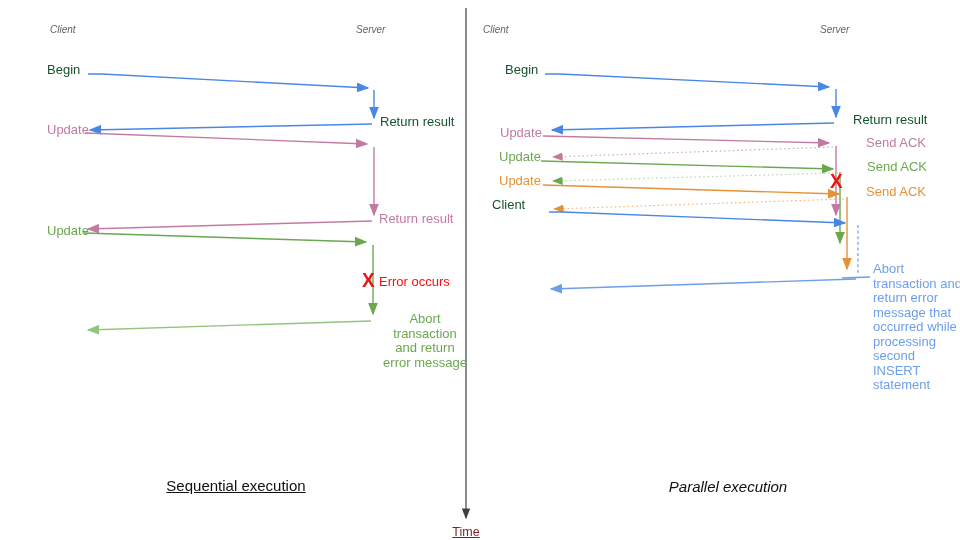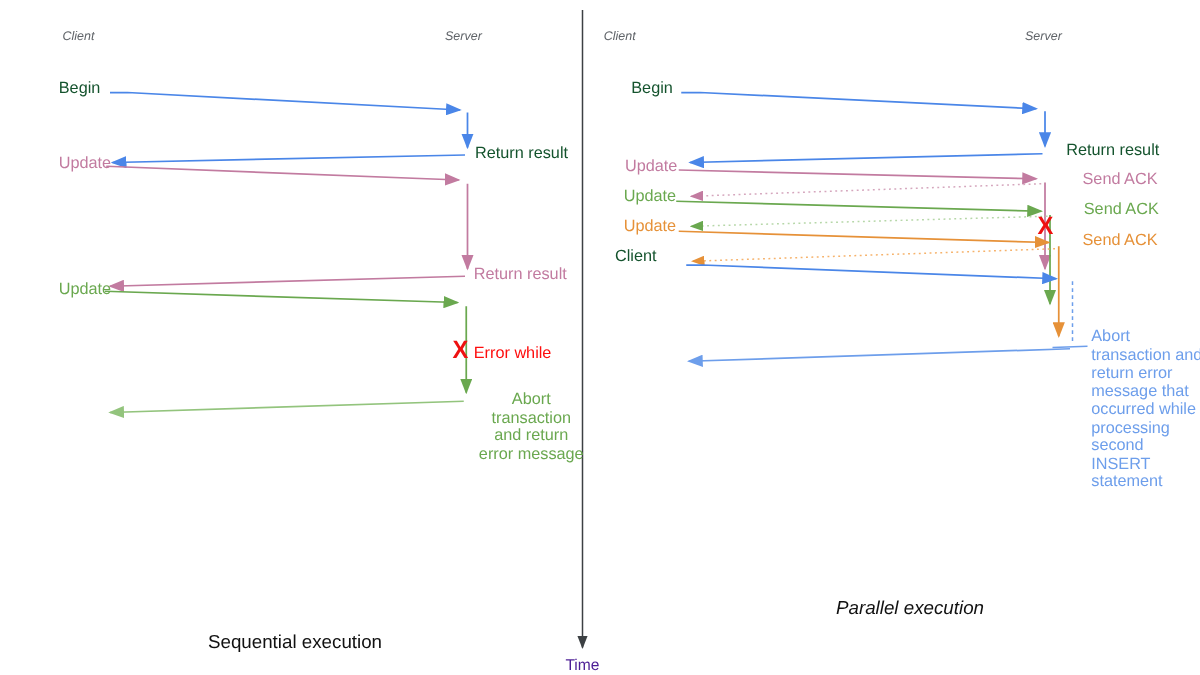--- a/index.html
+++ b/index.html
@@ -7,21 +7,21 @@
     width:960px;height:540px;position:relative;background:#ffffff;overflow:hidden;
     font-family:"Liberation Sans","DejaVu Sans",sans-serif;
   }
   .lbl{position:absolute;font-size:13px;line-height:15px;white-space:nowrap;}
   .hdr{position:absolute;font-size:10px;font-style:italic;color:#5f6368;white-space:nowrap;}
   .wrap{white-space:normal;line-height:14.5px;}
   .title{position:absolute;font-size:15px;color:#111111;text-align:center;}
   .xmark{position:absolute;font-size:19px;font-weight:800;color:#ee1111;transform:scaleY(1.05);}
   .c-blue{color:#14532d}.c-lightblue{color:#6d9eeb}.c-pink{color:#c27ba0}
   .c-green{color:#6aa84f}.c-orange{color:#e69138}.c-red{color:#fe0d0d}
-  .time{position:absolute;font-size:12.5px;color:#4c1d95;text-align:center;}
+  .time{position:absolute;font-size:12.5px;color:#7f1d1d;text-align:center;text-decoration:underline;}
   svg{position:absolute;left:0;top:0;}
 </style>
 </head>
 <body>
 
 <svg width="960" height="540" viewBox="0 0 960 540">
   <defs>
     <marker id="m-blue" viewBox="0 0 9 7" refX="8" refY="3.5" markerWidth="9" markerHeight="7" orient="auto">
         <path d="M0,0 L9,3.5 L0,7 Z" fill="#4a86e8"></path>
       </marker>
@@ -85,25 +85,25 @@
 <span class="hdr" style="left:356px;top:24px;">Server</span>
 
 <span class="lbl c-blue" style="left:47px;top:62px;">Begin</span>
 <span class="lbl c-pink" style="left:47px;top:122px;">Update</span>
 <span class="lbl c-green" style="left:47px;top:223px;">Update</span>
 
 <span class="lbl c-blue" style="left:380px;top:114px;">Return result</span>
 <span class="lbl c-pink" style="left:379px;top:211px;">Return result</span>
 
 <span class="xmark" style="left:362px;top:270px;">X</span>
-<span class="lbl c-red" style="left:379px;top:274px;">Error while</span>
+<span class="lbl c-red" style="left:379px;top:274px;">Error occurs</span>
 
 <div class="lbl wrap c-green" style="left:381px;top:312px;width:88px;text-align:center;">Abort transaction and return error message</div>
 
-<div class="title" style="left:136px;top:505px;width:200px;">Sequential execution</div>
+<div class="title" style="left:136px;top:477px;width:200px;text-decoration:underline;">Sequential execution</div>
 
 <span class="hdr" style="left:483px;top:24px;">Client</span>
 <span class="hdr" style="left:820px;top:24px;">Server</span>
 
 <span class="lbl c-blue" style="left:505px;top:62px;">Begin</span>
 <span class="lbl c-pink" style="left:500px;top:125px;">Update</span>
 <span class="lbl c-green" style="left:499px;top:149px;">Update</span>
 <span class="lbl c-orange" style="left:499px;top:173px;">Update</span>
 <span class="lbl c-blue" style="left:492px;top:197px;">Client</span>
 

